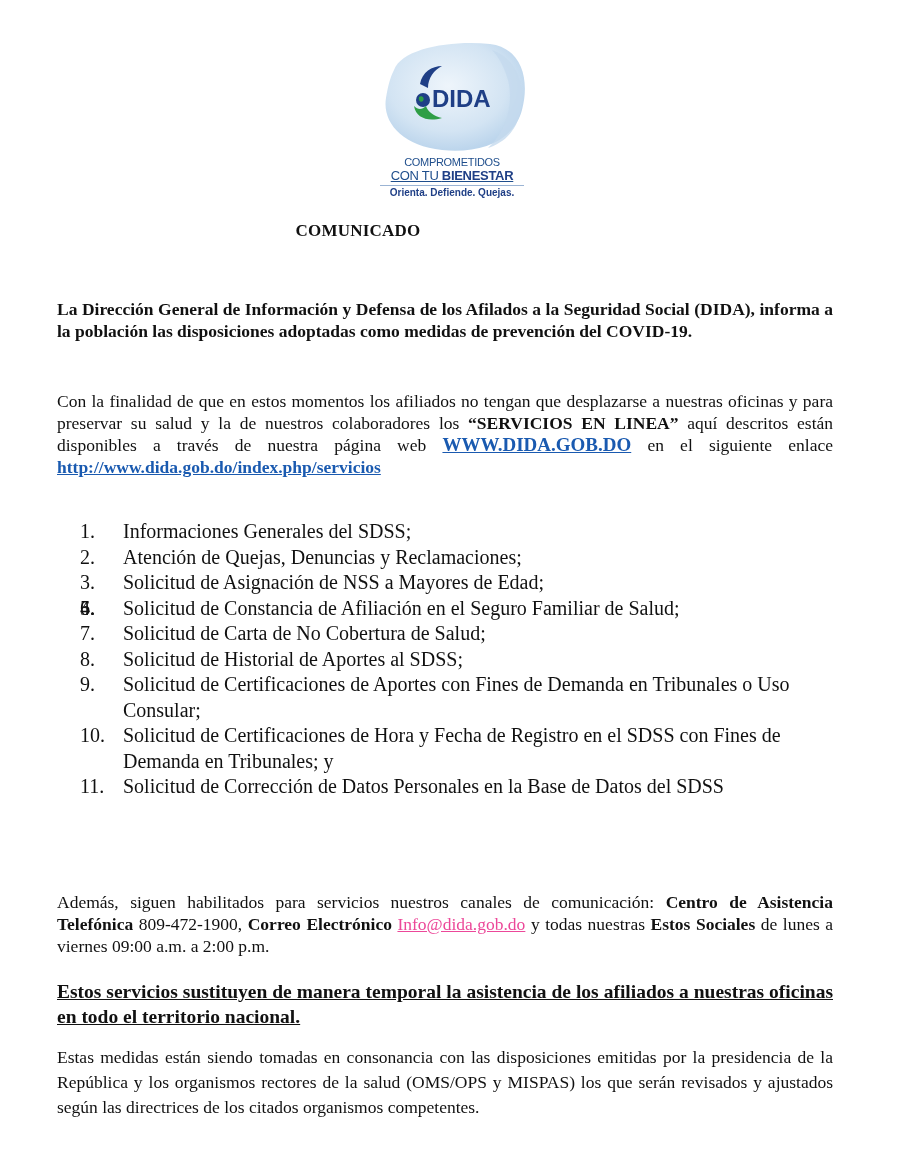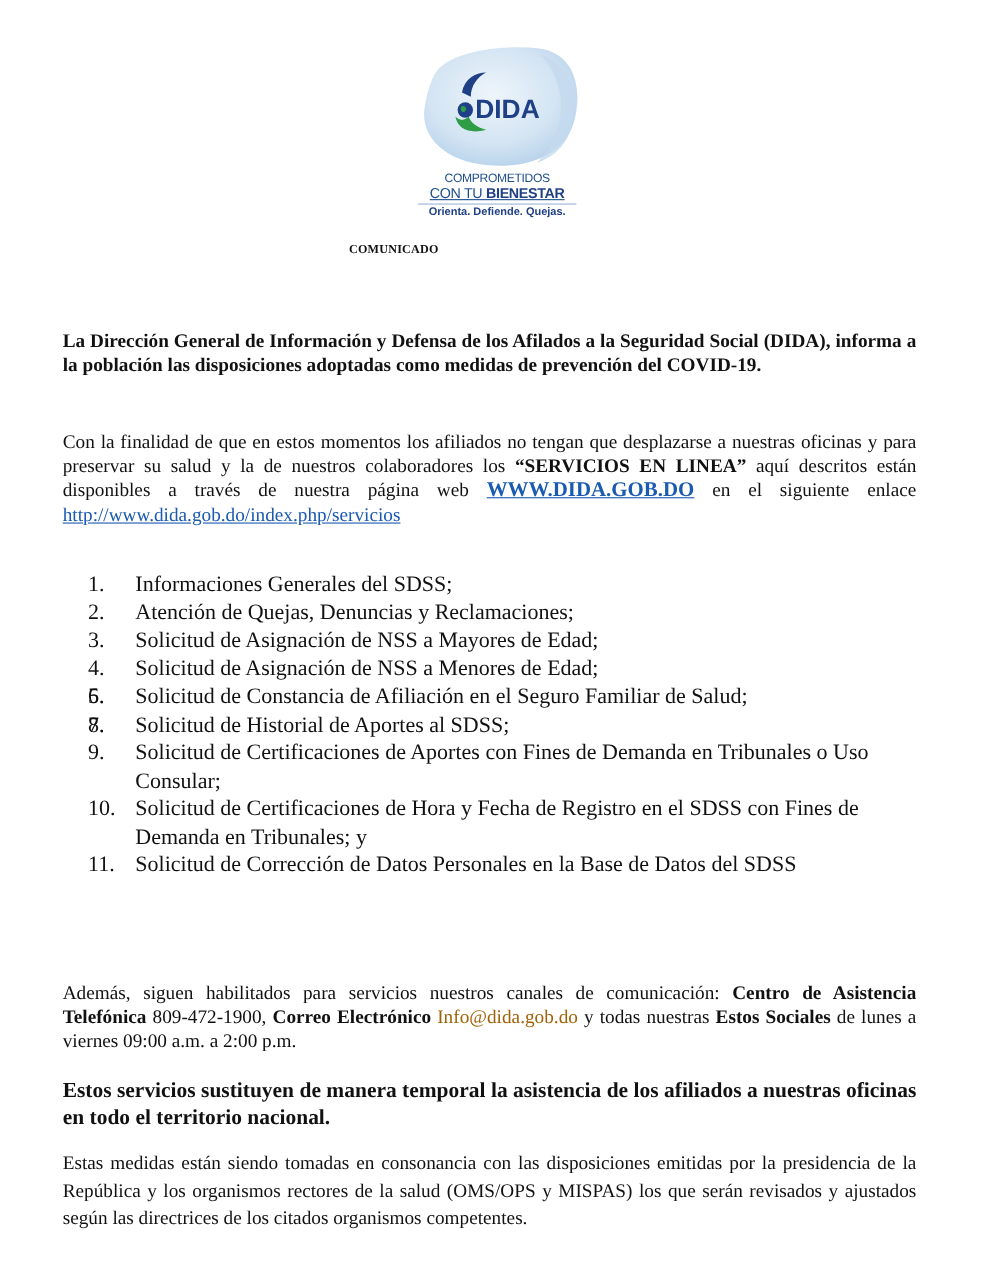--- a/index.html
+++ b/index.html
@@ -16,40 +16,40 @@
     font-family: "Liberation Sans", sans-serif; white-space: nowrap;
   }
   .logo-tag1 { top: 116px; font-size: 11px; color: #1f4e8c; letter-spacing: -0.3px; line-height: 13px; }
   .logo-tag2 { top: 129px; font-size: 13px; color: #1f4e8c; letter-spacing: -0.3px; line-height: 13px; text-decoration: underline; }
   .logo-tag2 b { font-weight: bold; color: #1f3f86; }
   .logo-rule { position: absolute; left: 8px; top: 145px; width: 144px; height: 1px; background: #9bb4d4; }
   .logo-tag3 { top: 147px; font-size: 10px; font-weight: bold; color: #1f3f86; line-height: 12px; }
 
   .title {
     position: absolute; left: 0; top: 221px; width: 716px; text-align: center;
-    font-weight: bold; font-size: 11px; letter-spacing: 0.2px;
+    font-weight: bold; font-size: 17px; letter-spacing: 0.2px;
   }
   .p {
     position: absolute; left: 57px; width: 776px; font-size: 17.5px; line-height: 22px;
     text-align: justify;
   }
   .p.bold { font-weight: bold; }
   .intro { top: 298px; }
   .body1 { top: 390px; }
-  .body1 a { color: #1a5ab0; text-decoration: underline; }
+  .body1 a { color: #1a5ab0; text-decoration: underline; font-weight: bold; }
   .body1 .web { font-weight: bold; font-size: 19px; text-decoration: underline; }
   .list {
     position: absolute; left: 80px; top: 519px; width: 760px; margin: 0; padding: 0;
     list-style: none; font-size: 20px; line-height: 25.5px;
   }
   .list li { position: relative; padding-left: 43px; }
   .list .num { position: absolute; left: 0; top: 0; }
   .contact { top: 891px; }
-  .contact a { color: #a16207; }
-  .highlight { top: 979px; font-size: 19.5px; line-height: 25px; font-weight: bold; }
+  .contact a { color: #ec4899; text-decoration: underline; }
+  .highlight { top: 979px; font-size: 19.5px; line-height: 25px; font-weight: bold; text-decoration: underline; }
   .closing { top: 1045px; font-size: 17.5px; line-height: 25px; }
 </style>
 </head>
 <body>
 
 <div class="logo">
   <svg width="160" height="115" viewBox="0 0 160 115">
     <defs>
       <radialGradient id="bub" cx="45%" cy="40%" r="60%">
         <stop offset="0%" stop-color="#eef5fb"></stop>
@@ -79,24 +79,24 @@
 <div class="p bold intro">La Dirección General de Información y Defensa de los Afilados a la Seguridad Social (DIDA), informa a la población las disposiciones adoptadas como medidas de prevención del COVID-19.</div>
 
 <div class="p body1">
   <span>Con  la finalidad de que en estos momentos los afiliados no tengan que desplazarse a nuestras oficinas y para preservar su salud y la de nuestros colaboradores los </span><b>“SERVICIOS EN LINEA”</b><span> aquí descritos están disponibles a través de nuestra página web </span><a class="web">WWW.DIDA.GOB.DO</a><span> en el siguiente enlace  </span><a>http://www.dida.gob.do/index.php/servicios</a>
 </div>
 
 <ol class="list">
   <li><span class="num">1.</span><span>Informaciones Generales del SDSS;</span></li>
   <li><span class="num">2.</span><span>Atención de Quejas, Denuncias y Reclamaciones;</span></li>
   <li><span class="num">3.</span><span>Solicitud de Asignación de NSS a Mayores de Edad;</span></li>
-  <li><span class="num">4.</span><span>Solicitud de Asignación de NSS a Menores de Edad;</span></li>
+  <li><span class="num">4.</span></li>
   <li><span class="num">5.</span></li>
   <li><span class="num">6.</span><span>Solicitud de Constancia de Afiliación en el Seguro Familiar de Salud;</span></li>
-  <li><span class="num">7.</span></li>
+  <li><span class="num">7.</span><span>Solicitud de Carta de No Cobertura de Salud;</span></li>
   <li><span class="num">8.</span><span>Solicitud de Historial de Aportes al SDSS;</span></li>
   <li><span class="num">9.</span><span>Solicitud de Certificaciones de Aportes con Fines de Demanda en Tribunales o Uso Consular;</span></li>
   <li><span class="num">10.</span><span>Solicitud de Certificaciones de Hora y Fecha de Registro en el SDSS con Fines de Demanda en Tribunales; y</span></li>
   <li><span class="num">11.</span><span>Solicitud de Corrección de Datos Personales en la Base de Datos del SDSS</span></li>
 </ol>
 
 <div class="p contact">
   <span>Además, siguen habilitados para servicios nuestros canales de comunicación: </span><b>Centro de Asistencia Telefónica</b><span> 809-472-1900, </span><b>Correo Electrónico</b> <a>Info@dida.gob.do</a><span> y todas nuestras </span><b>Estos Sociales</b><span> de lunes a viernes 09:00 a.m. a 2:00 p.m.</span>
 </div>
 

